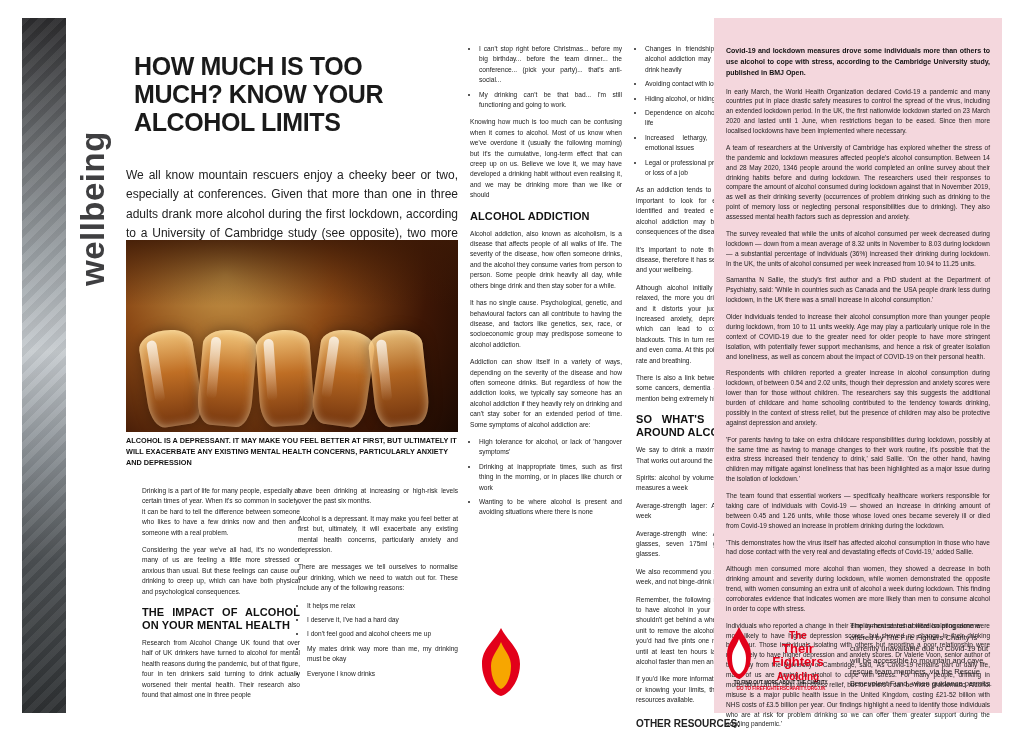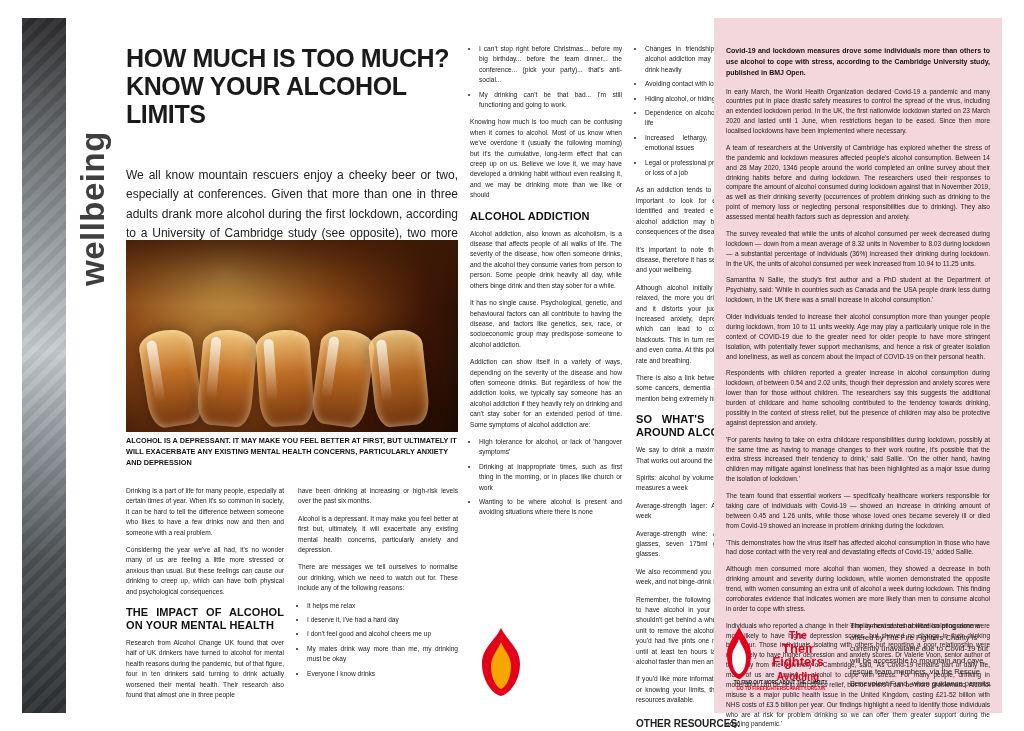--- a/index.html
+++ b/index.html
@@ -15,21 +15,21 @@
   .wellbeing{position:absolute;left:44px;top:0;width:42px;height:300px;background:#ffffff;}
   .wellbeing span{position:absolute;transform:rotate(-90deg);transform-origin:left top;
     left:8px;top:268px;font-size:33px;font-weight:bold;letter-spacing:.5px;color:#3f3f41;
     font-family:"Liberation Sans",sans-serif;}
 
   
   .content{position:absolute;left:86px;top:0;width:894px;height:695px;}
 
   
   .headline{position:absolute;left:18px;top:26px;width:330px;}
-  .headline h1{margin:0;font-size:25px;line-height:1.12;letter-spacing:-0.4px;
+  .headline h1{margin:8px;font-size:25px;line-height:1.12;letter-spacing:-0.4px;
     font-weight:bold;color:#1a1a1a;font-family:"Liberation Sans",sans-serif;text-transform:uppercase;}
   .subhead{position:absolute;left:18px;top:125px;width:330px;font-size:13px;font-weight:bold;
     color:#111;letter-spacing:.2px;text-transform:uppercase;}
   .standfirst{position:absolute;left:18px;top:148px;width:332px;font-size:12px;line-height:1.62;color:#222;text-align:justify;}
 
   
   .photo{position:absolute;left:18px;top:222px;width:332px;height:192px;overflow:hidden;
     background:#2d1206;}
   .photo .sky{position:absolute;inset:0;
     background:radial-gradient(circle at 30% 18%, #c99a4a 0%, #8c4a16 38%, #3d1605 72%, #1b0a03 100%);}
@@ -44,21 +44,21 @@
   .g3{left:132px;transform:rotate(-4deg);} .g4{left:190px;transform:rotate(8deg);}
   .g5{left:246px;transform:rotate(-6deg);}
   .photo .blur{position:absolute;left:0;top:0;right:0;height:66px;
     background:linear-gradient(180deg, rgba(60,25,6,.85), rgba(60,25,6,0));}
 
   
   .caption{position:absolute;left:18px;top:418px;width:332px;font-size:7.3px;line-height:1.5;
     font-weight:bold;color:#111;text-transform:uppercase;}
 
   
-  .colL1{position:absolute;left:18px;top:468px;width:158px;}
+  .colL1{position:absolute;left:34px;top:468px;width:158px;}
   .colL2{position:absolute;left:190px;top:468px;width:160px;}
   .colM1{position:absolute;left:362px;top:26px;width:152px;}
   .colM2{position:absolute;left:528px;top:26px;width:152px;}
 
   .bodytext{font-size:6.6px;line-height:1.58;color:#222;text-align:justify;}
   .bodytext p{margin:0 0 7px 0;}
   .bodytext ul{margin:0 0 7px 0;padding-left:9px;}
   .bodytext li{margin:0 0 4px 0;}
   h3.sect{font-size:11px;line-height:1.18;font-weight:bold;color:#111;margin:9px 0 6px 0;
     text-transform:uppercase;letter-spacing:.1px;}

